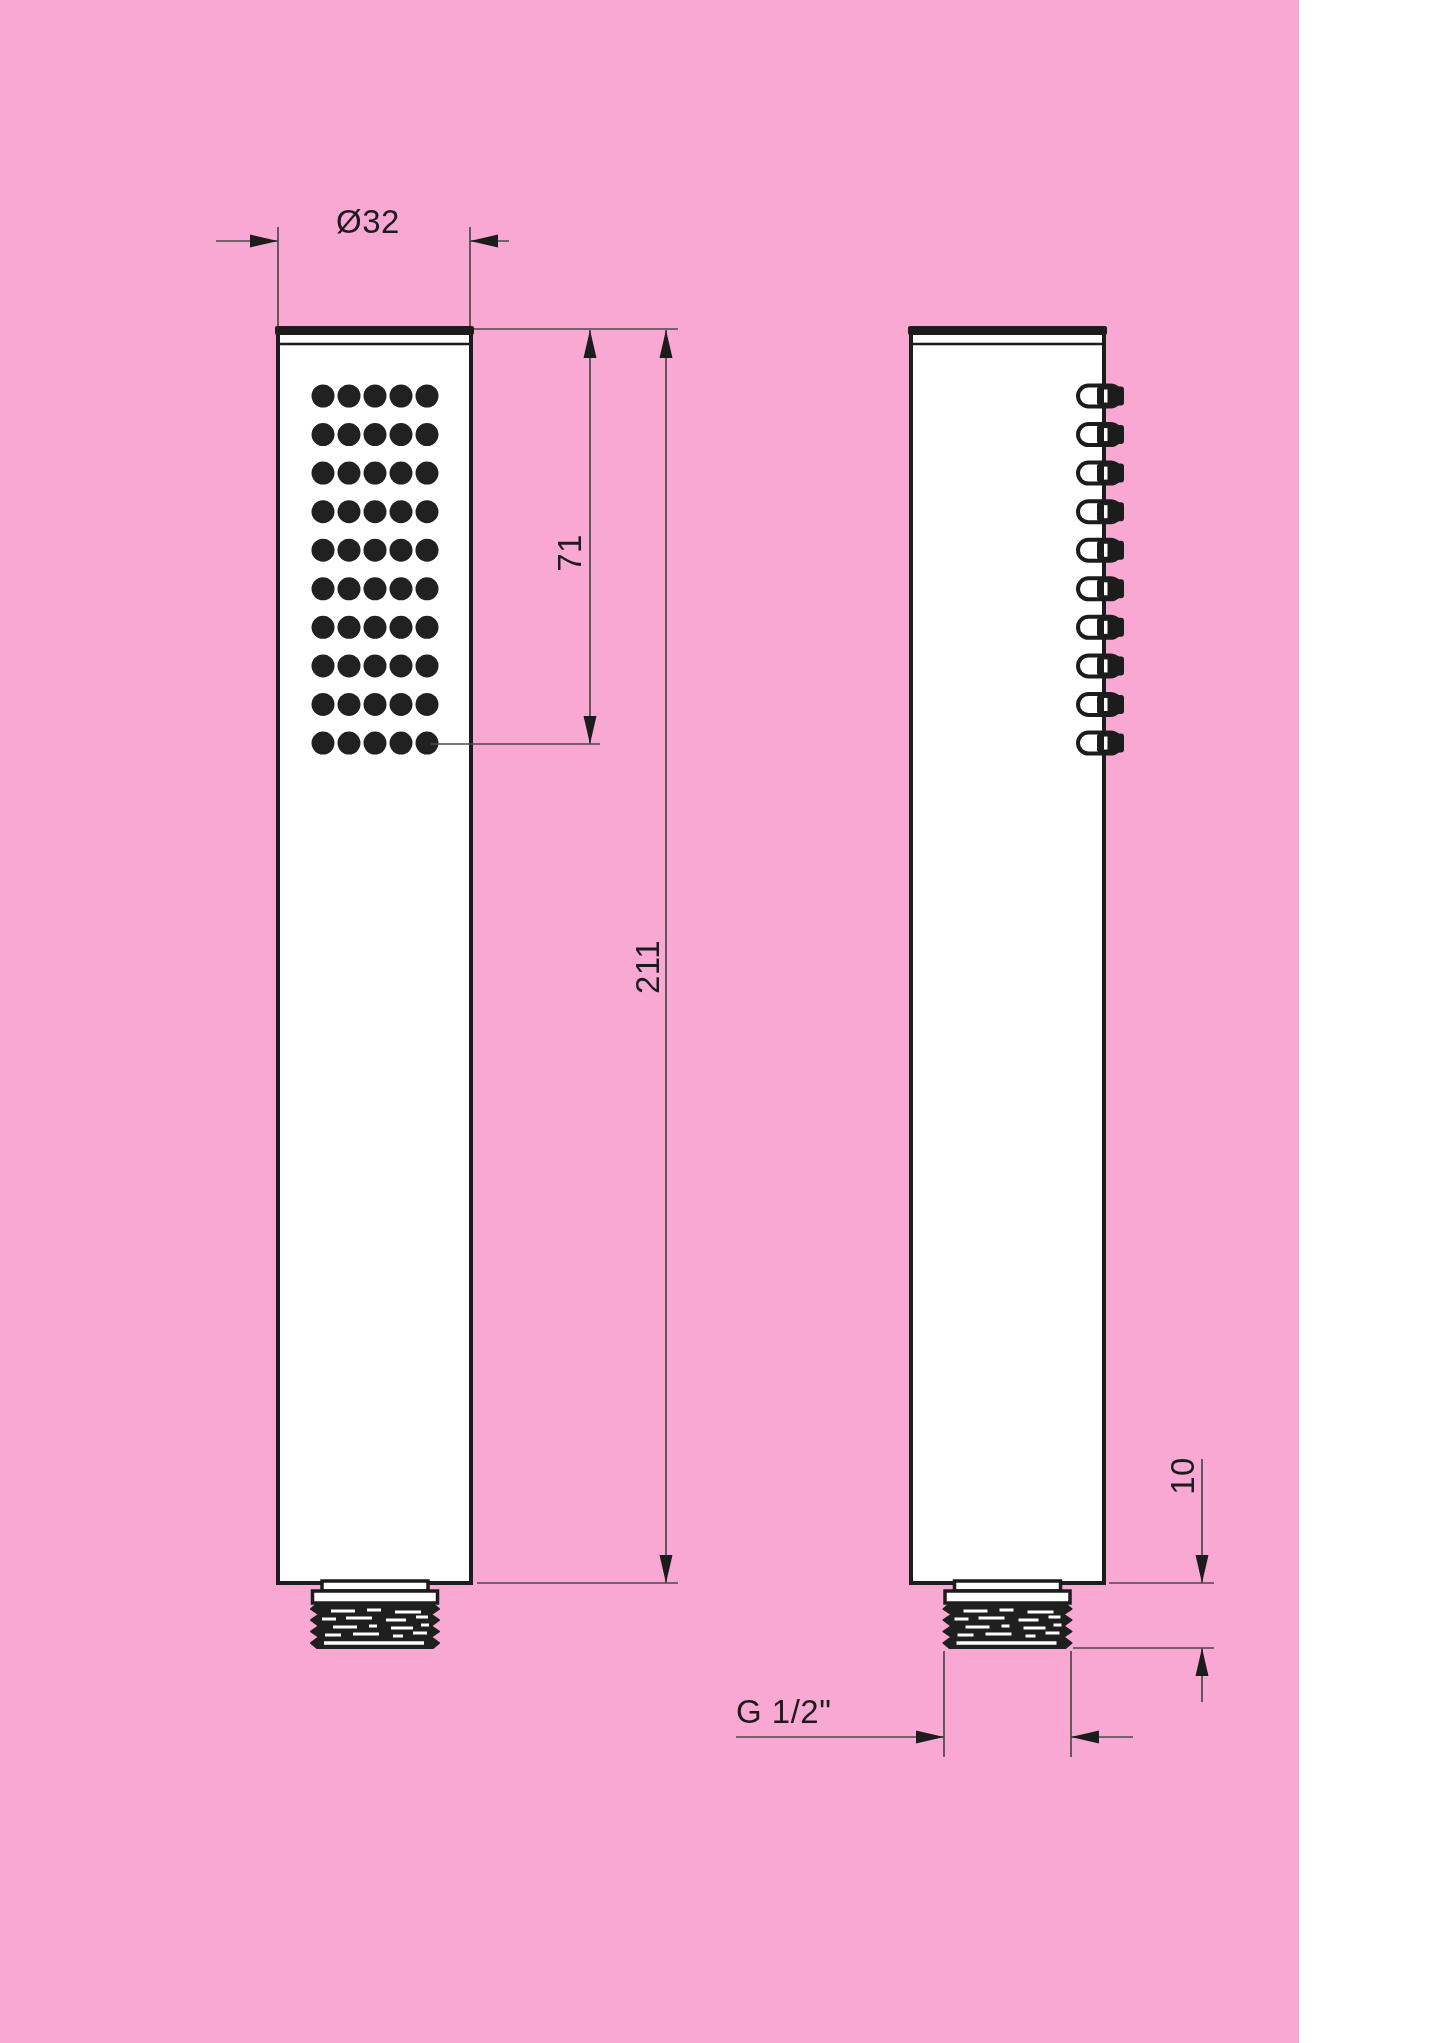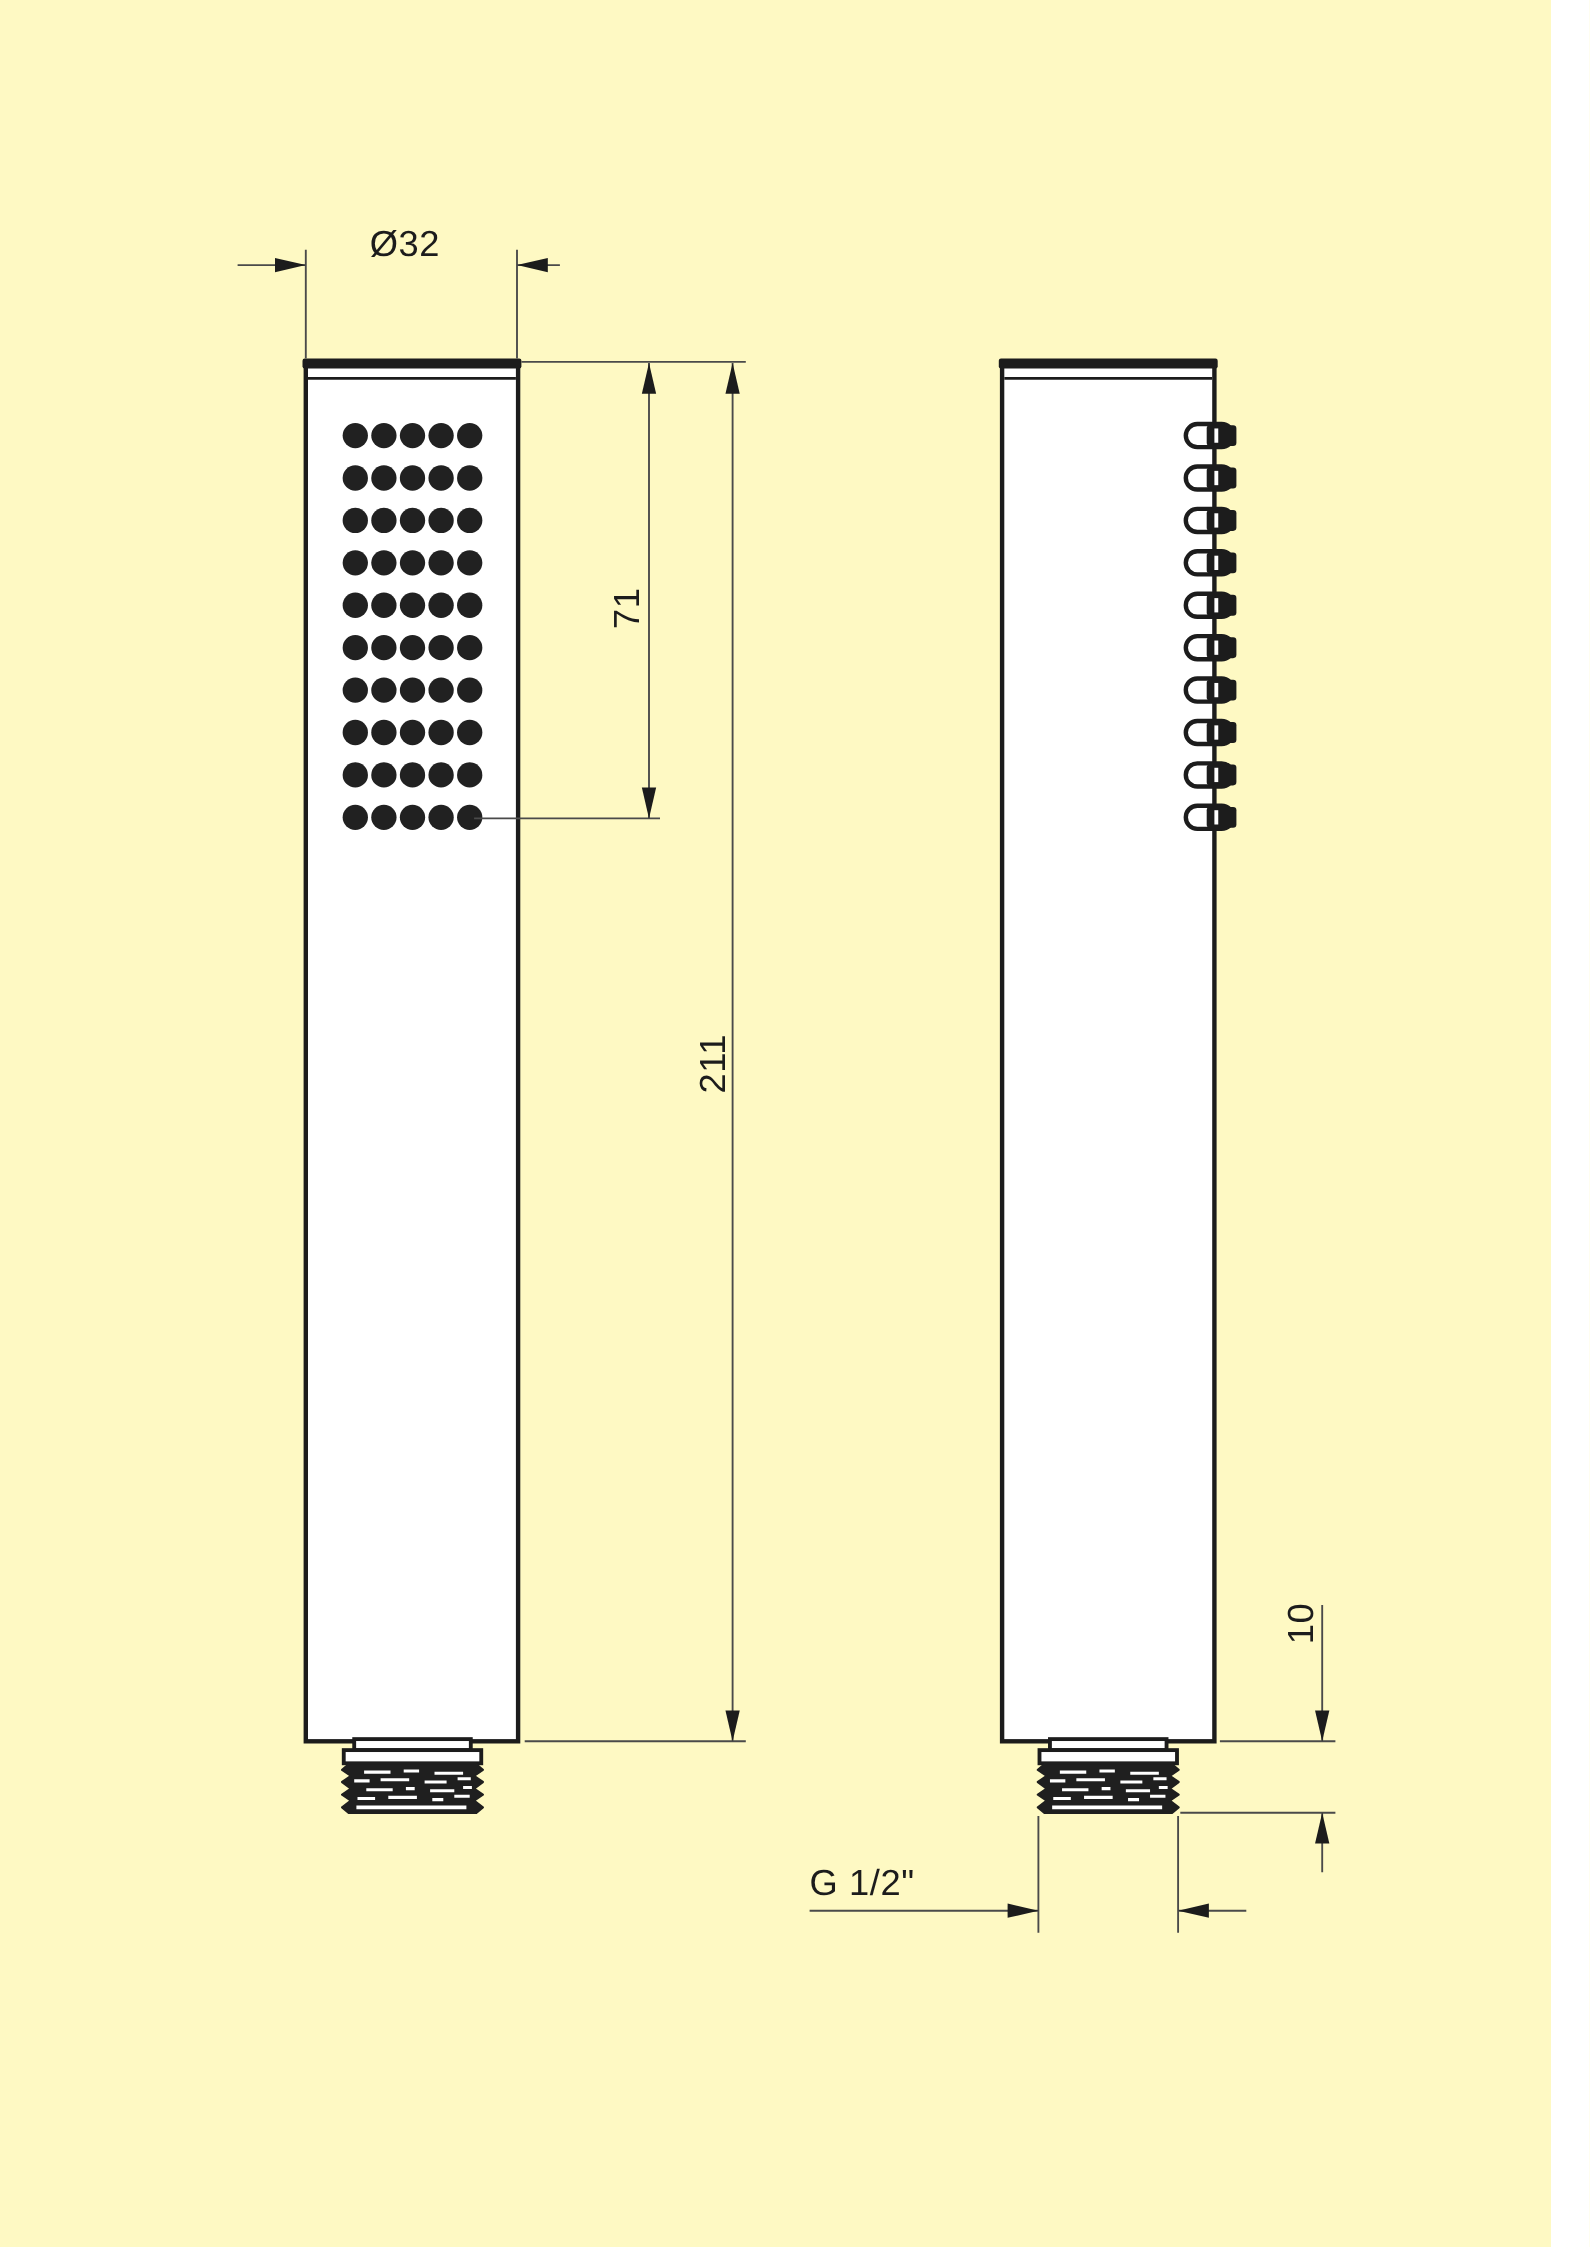--- a/index.html
+++ b/index.html
@@ -2,23 +2,23 @@
 <html><head>
 <meta charset="utf-8">
 <style>
   html, body {
     margin: 0;
     padding: 0;
     background: #ffffff;
   }
   .canvas {
     position: relative;
-    width: 1410px;
+    width: 1299px;
     height: 2043px;
-    background: #fef9c3;
+    background: #f9a8d4;
     overflow: hidden;
   }
   svg { display: block; }
   .outline { fill: #ffffff; stroke: #1c1c1c; stroke-width: 4; }
   .dimline { stroke: #4a4a4a; stroke-width: 1.7; fill: none; }
   .arrow  { fill: #1c1c1c; stroke: none; }
   .dim-text {
     font-family: "Liberation Sans", sans-serif;
     font-size: 33px;
     fill: #1c1c1c;

